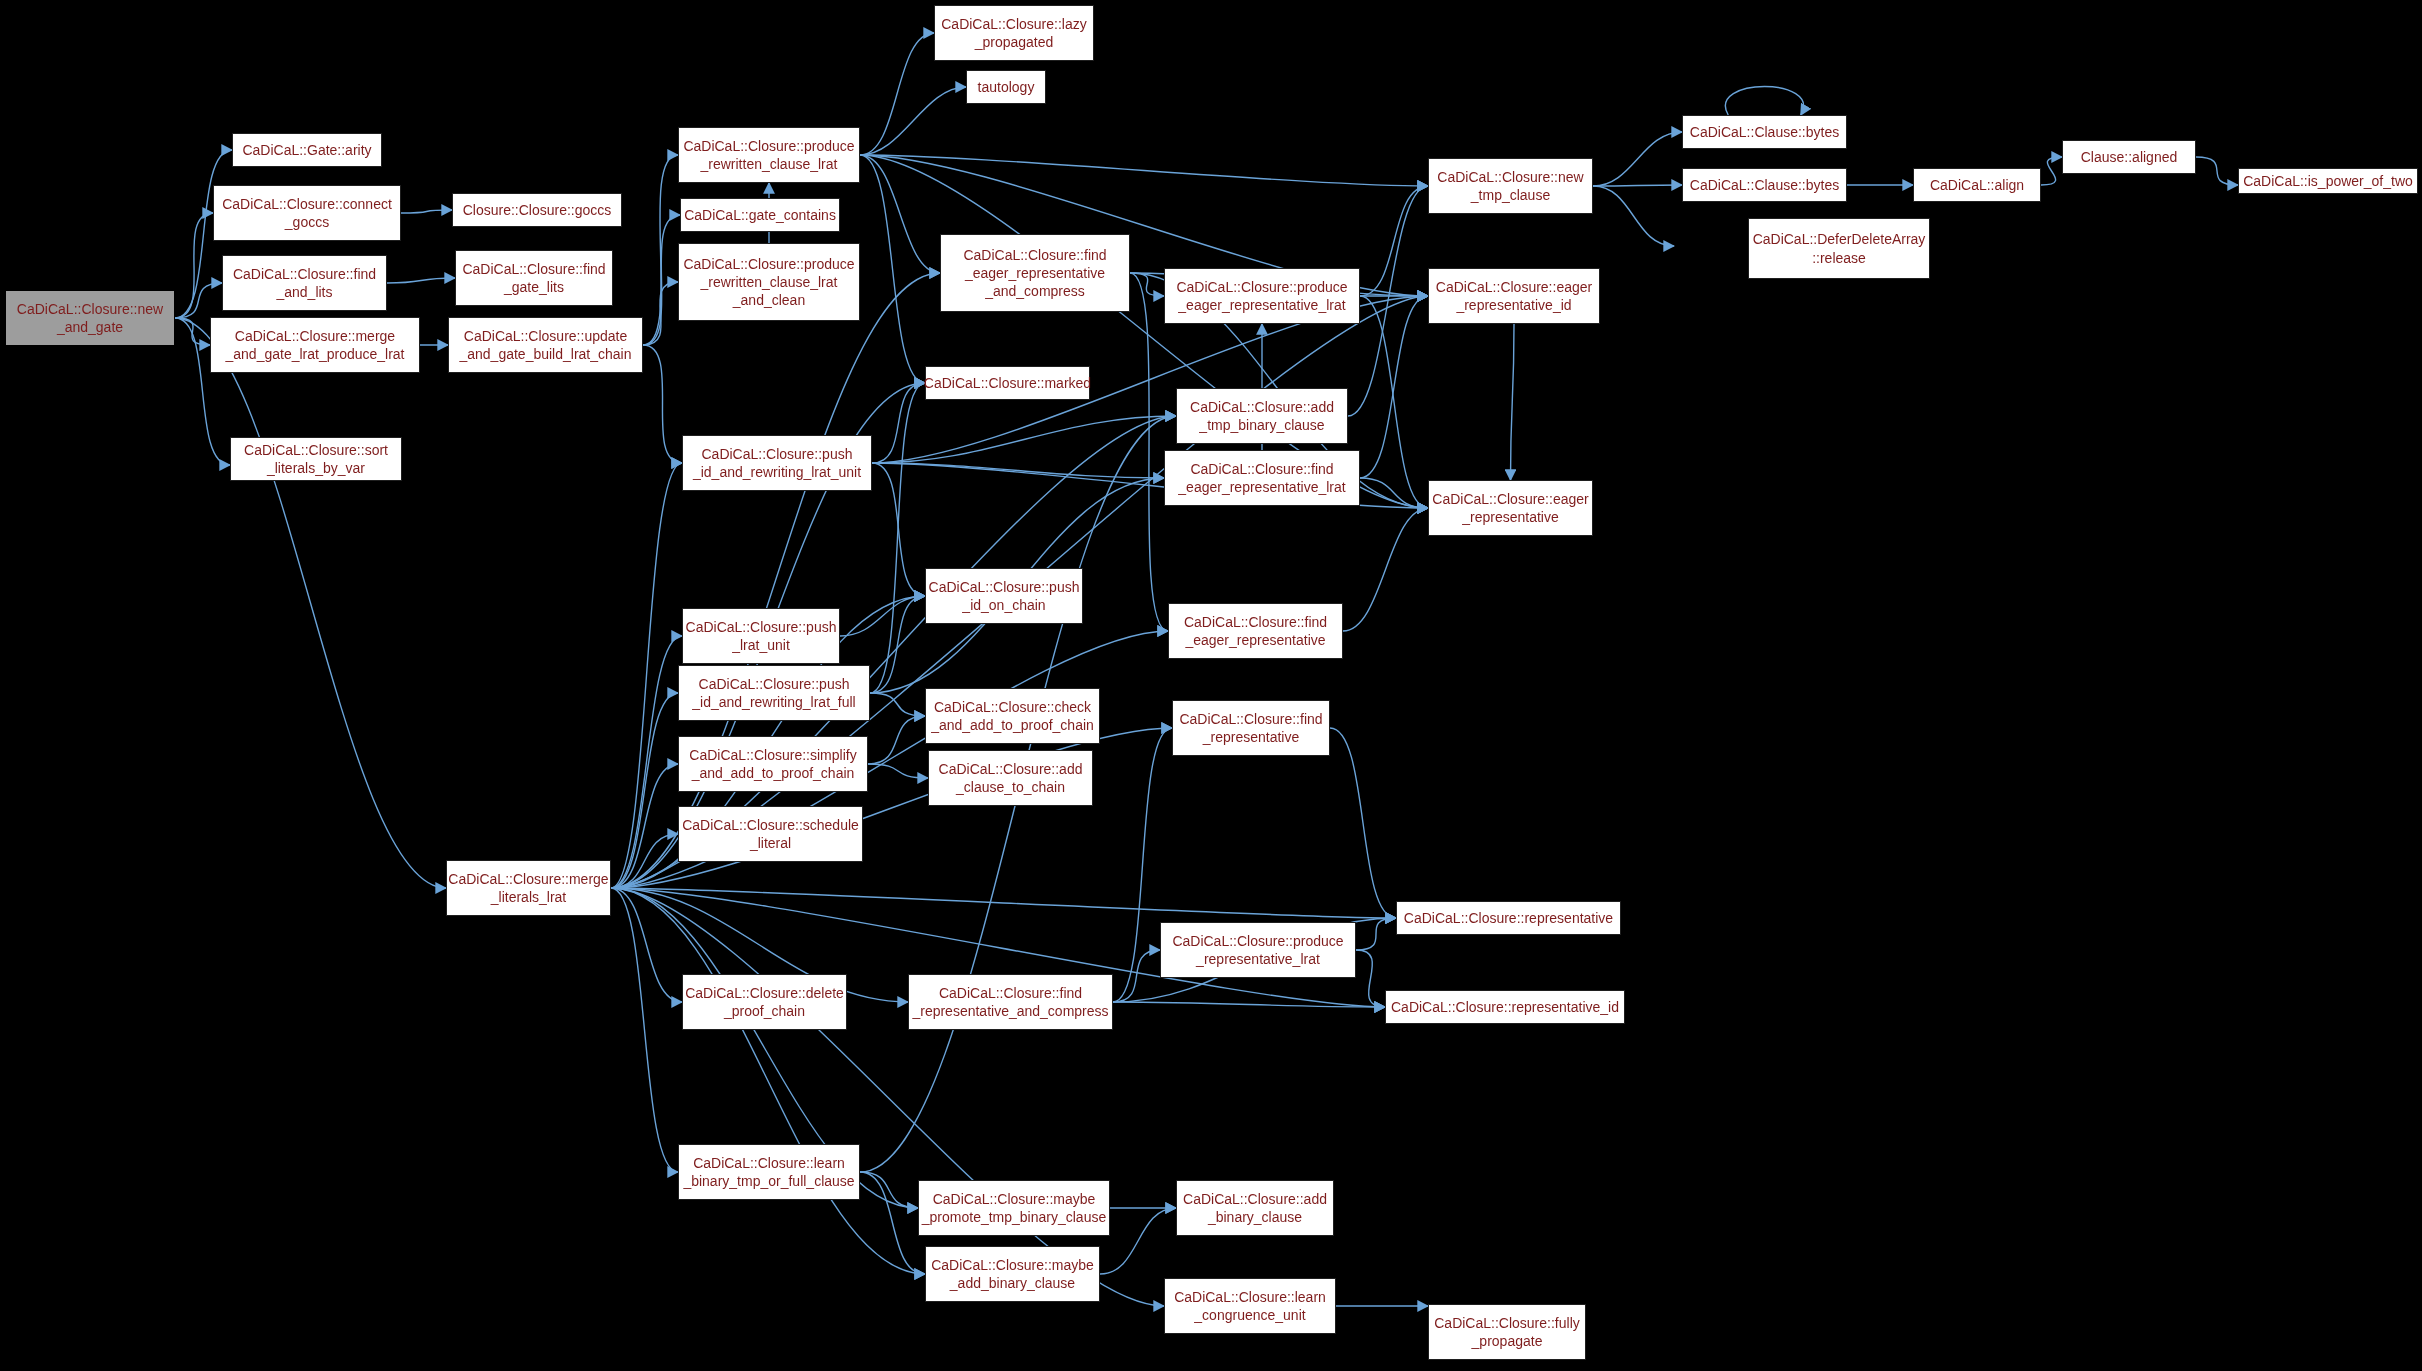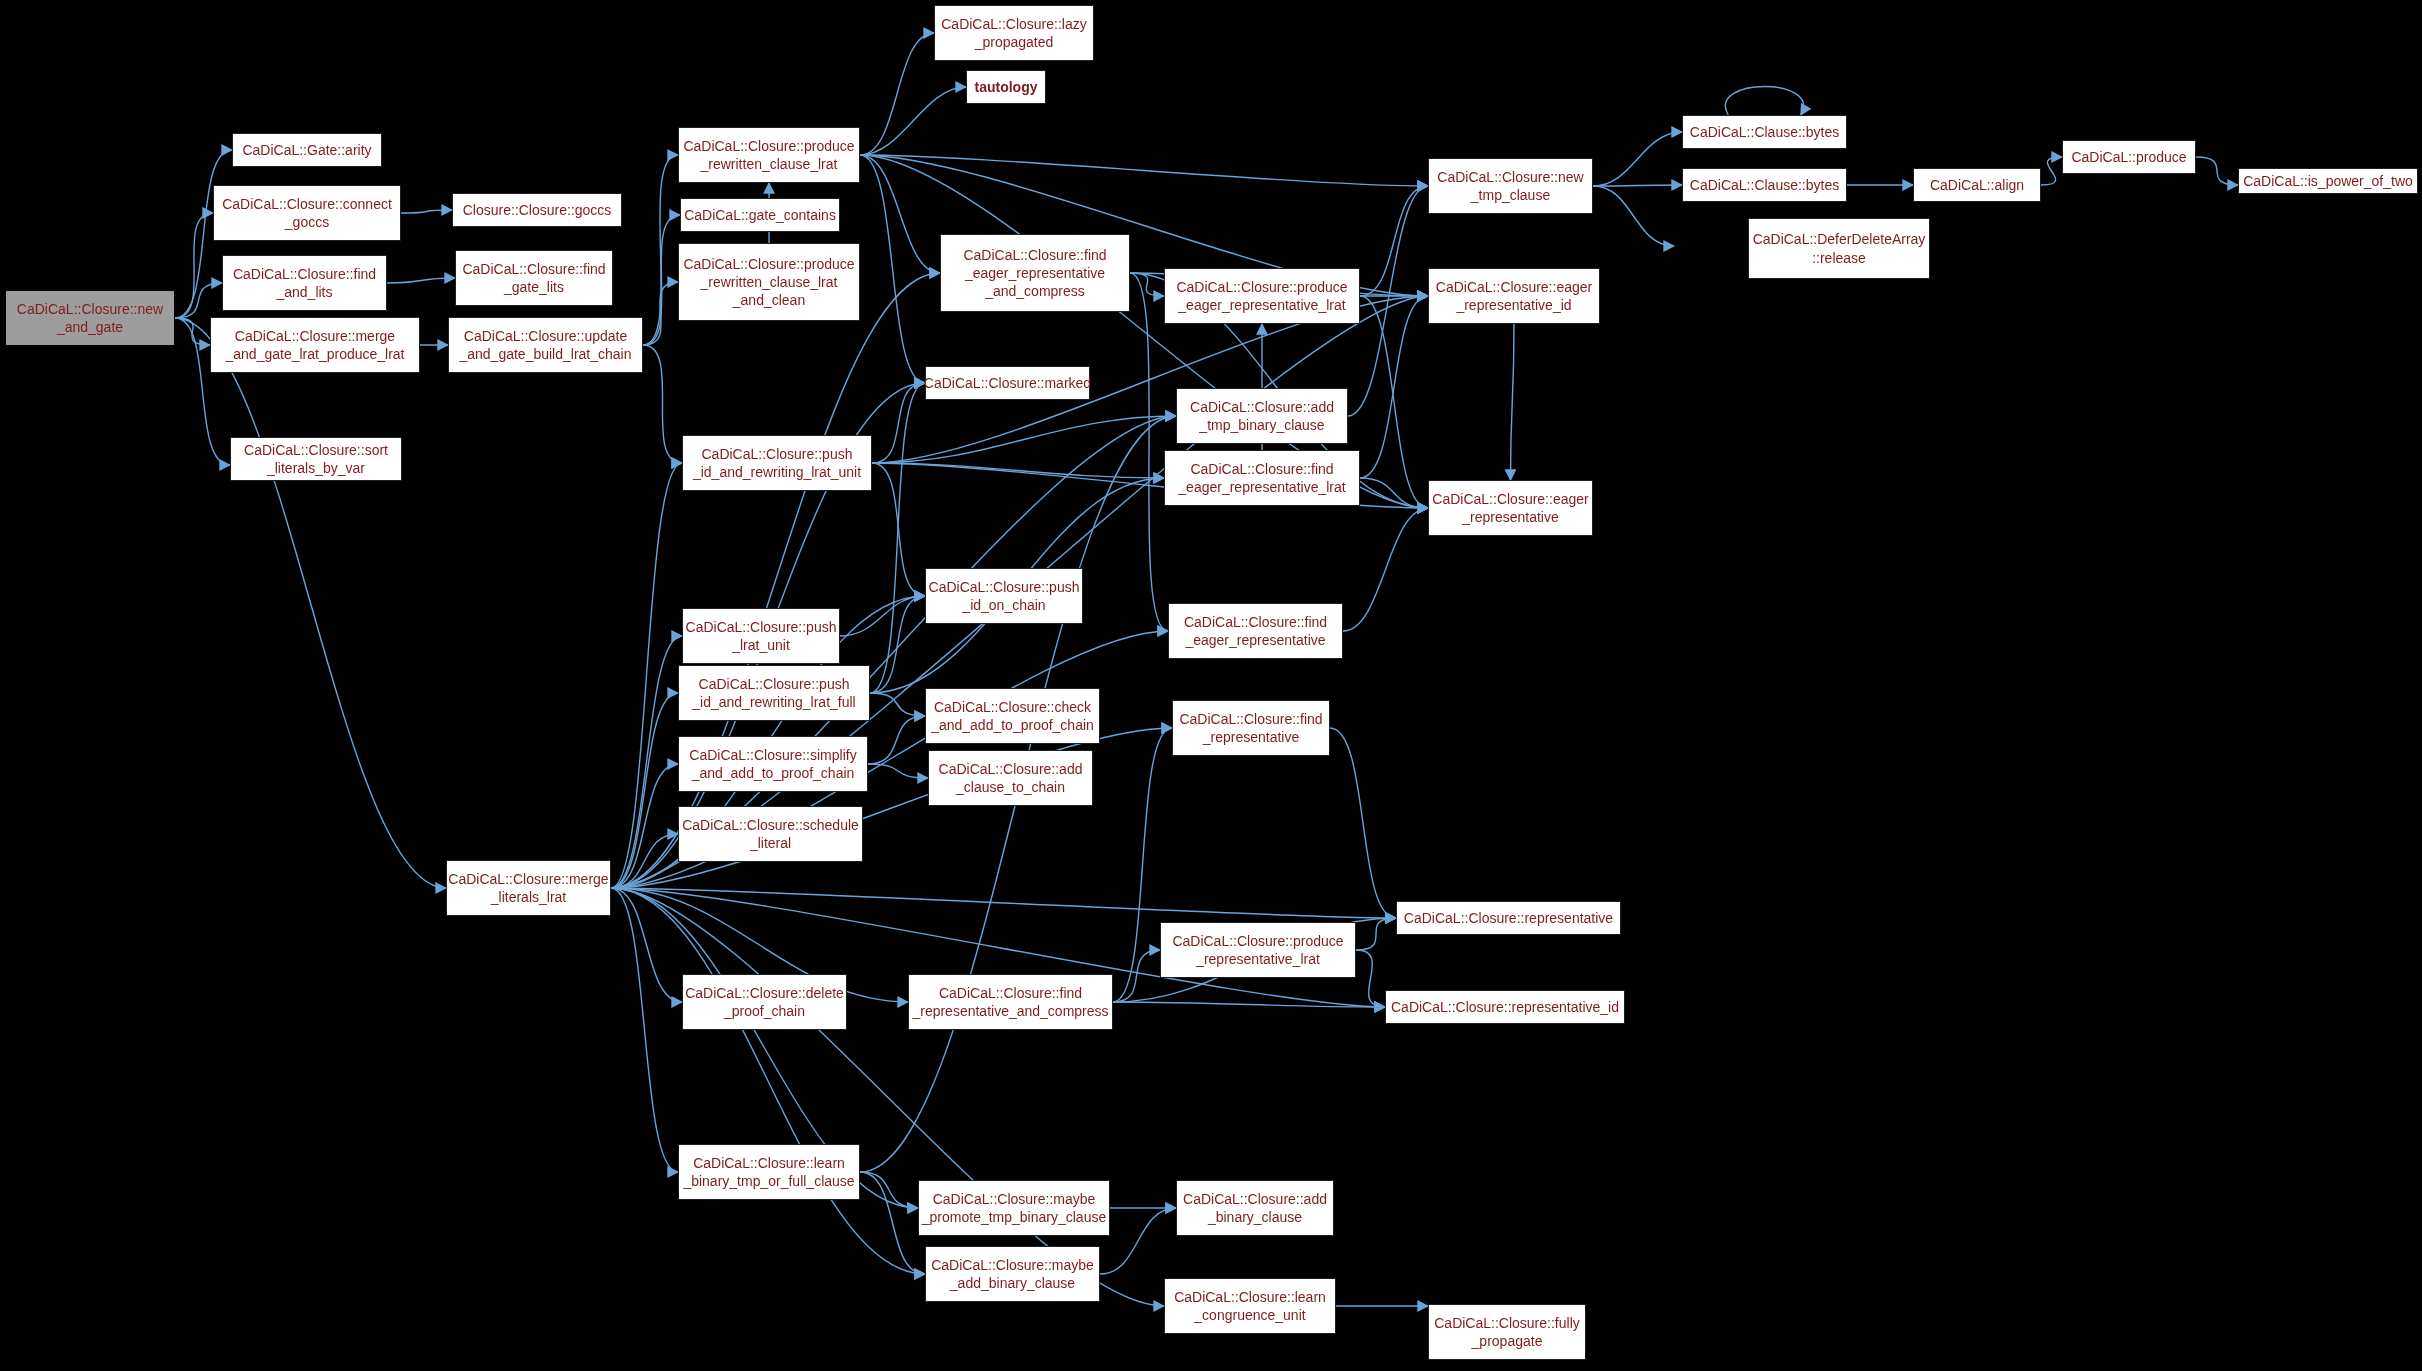--- a/index.html
+++ b/index.html
@@ -123,36 +123,36 @@
       <div class="node" style="left: 455px; top: 250px; width: 158px; height: 56px;">CaDiCaL::Closure::find
 _gate_lits</div>
       <div class="node" style="left: 210px; top: 317px; width: 210px; height: 56px;">CaDiCaL::Closure::merge
 _and_gate_lrat_produce_lrat</div>
       <div class="node" style="left: 448px; top: 317px; width: 195px; height: 56px;">CaDiCaL::Closure::update
 _and_gate_build_lrat_chain</div>
       <div class="node" style="left: 230px; top: 437px; width: 172px; height: 44px;">CaDiCaL::Closure::sort
 _literals_by_var</div>
       <div class="node" style="left: 934px; top: 5px; width: 160px; height: 56px;">CaDiCaL::Closure::lazy
 _propagated</div>
-      <div class="node" style="left: 966px; top: 70px; width: 80px; height: 34px; font-weight: bold;">tautology</div>
+      <div class="node" style="left: 966px; top: 70px; width: 80px; height: 34px;">tautology</div>
       <div class="node" style="left: 678px; top: 127px; width: 182px; height: 56px;">CaDiCaL::Closure::produce
 _rewritten_clause_lrat</div>
       <div class="node" style="left: 680px; top: 198px; width: 160px; height: 34px;">CaDiCaL::gate_contains</div>
       <div class="node" style="left: 678px; top: 243px; width: 182px; height: 78px;">CaDiCaL::Closure::produce
 _rewritten_clause_lrat
 _and_clean</div>
       <div class="node" style="left: 940px; top: 234px; width: 190px; height: 78px;">CaDiCaL::Closure::find
 _eager_representative
 _and_compress</div>
       <div class="node" style="left: 1428px; top: 158px; width: 165px; height: 56px;">CaDiCaL::Closure::new
 _tmp_clause</div>
       <div class="node" style="left: 1682px; top: 115px; width: 165px; height: 34px;">CaDiCaL::Clause::bytes</div>
       <div class="node" style="left: 1682px; top: 168px; width: 165px; height: 34px;">CaDiCaL::Clause::bytes</div>
       <div class="node" style="left: 1913px; top: 168px; width: 128px; height: 34px;">CaDiCaL::align</div>
-      <div class="node" style="left: 2062px; top: 140px; width: 134px; height: 34px;">CaDiCaL::produce</div>
+      <div class="node" style="left: 2062px; top: 140px; width: 134px; height: 34px;">Clause::aligned</div>
       <div class="node" style="left: 2238px; top: 168px; width: 180px; height: 26px;">CaDiCaL::is_power_of_two</div>
       <div class="node" style="left: 1748px; top: 218px; width: 182px; height: 61px;">CaDiCaL::DeferDeleteArray
 ::release</div>
       <div class="node" style="left: 1164px; top: 268px; width: 196px; height: 56px;">CaDiCaL::Closure::produce
 _eager_representative_lrat</div>
       <div class="node" style="left: 1428px; top: 268px; width: 172px; height: 56px;">CaDiCaL::Closure::eager
 _representative_id</div>
       <div class="node" style="left: 925px; top: 366px; width: 165px; height: 34px;">CaDiCaL::Closure::marked</div>
       <div class="node" style="left: 1176px; top: 388px; width: 172px; height: 56px;">CaDiCaL::Closure::add
 _tmp_binary_clause</div>

